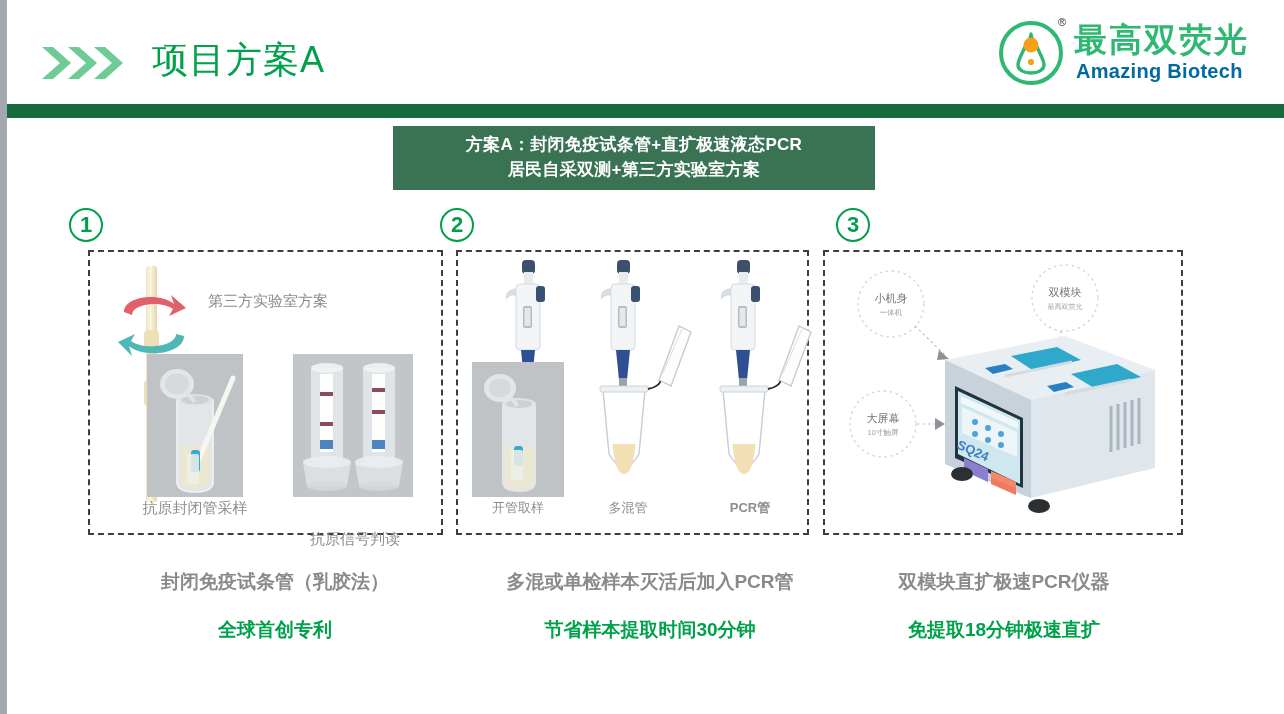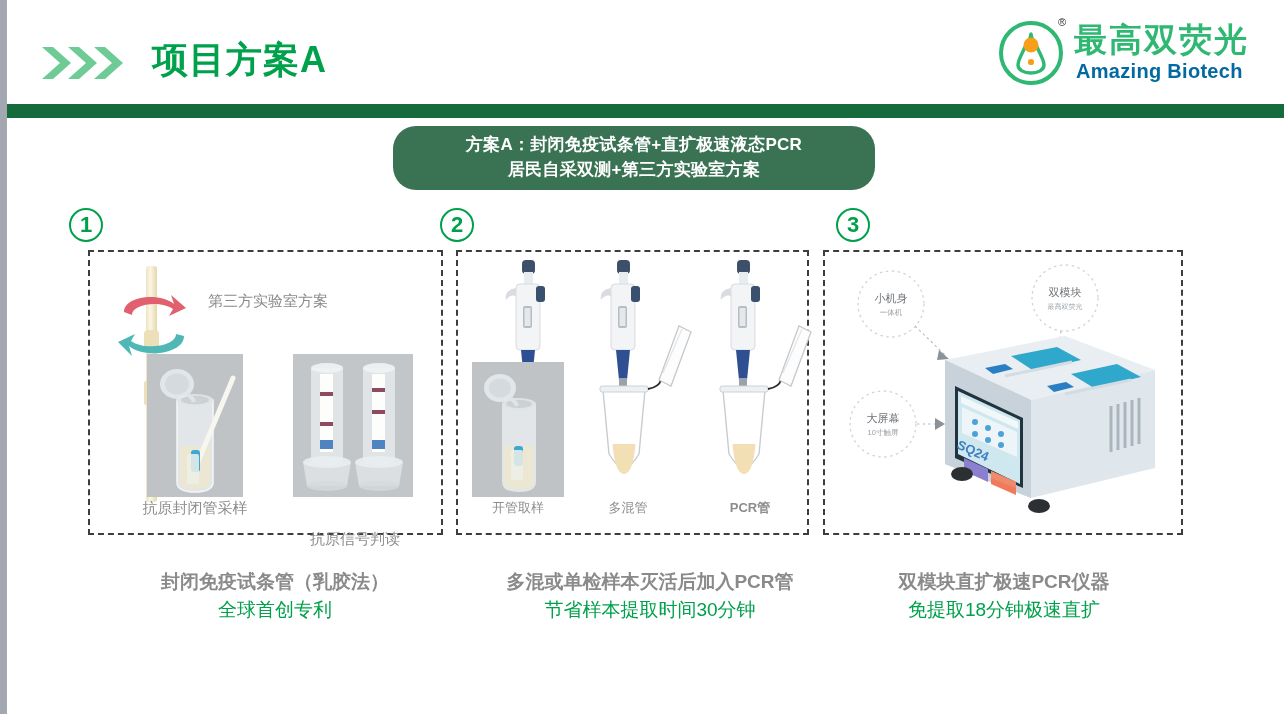--- a/index.html
+++ b/index.html
@@ -25,21 +25,21 @@
     position: absolute; left: 7px; top: 0;
     width: 1277px; height: 104px;
     background: #ffffff;
   }
   .chevrons {
     position: absolute; left: 33px; top: 44px;
     width: 86px; height: 38px;
   }
   .page-title {
     position: absolute; left: 145px; top: 36px;
-    font-size: 36px; font-weight: bold;
+    font-size: 36px; font-weight: normal;
     color: #00a14b;
     letter-spacing: 1px;
     white-space: nowrap;
   }
   .header-rule {
     position: absolute; left: 7px; top: 104px;
     width: 1277px; height: 14px;
     background: #166b3c;
   }
   
@@ -72,21 +72,20 @@
     position: absolute; left: 393px; top: 126px;
     width: 482px; height: 64px;
     background: #3a7354;
     display: flex; flex-direction: column;
     align-items: center; justify-content: center;
     color: #ffffff;
     font-size: 17px; font-weight: bold;
     line-height: 1.45;
     text-align: center;
     letter-spacing: 0.3px;
-    border-radius: 23px;
   }
   
   .panel {
     position: absolute; top: 250px;
     height: 285px;
     border: 2px dashed #3d3d3d;
     background: #ffffff;
   }
   #panel-1 { left: 88px;  width: 355px; }
   #panel-2 { left: 456px; width: 353px; }
@@ -152,22 +151,22 @@
     text-align: center;
   }
   #cap-block-1 { left: 85px;  width: 380px; }
   #cap-block-2 { left: 450px; width: 400px; }
   #cap-block-3 { left: 820px; width: 368px; }
   .cap-line1 {
     font-size: 19px; font-weight: bold; color: #8a8a8a;
     line-height: 1.45; white-space: nowrap;
   }
   .cap-line2 {
-    font-size: 19px; font-weight: normal; color: #00a14b;
-    line-height: 1.45; white-space: nowrap;
+    font-size: 19px; font-weight: bold; color: #00a14b;
+    line-height: 1.45; white-space: nowrap; margin-top: 20px;
   }
   .callout-text { font-family: "Liberation Sans", sans-serif; }
 </style>
 </head>
 <body>
 
 <div id="slide">
 
   <div class="left-strip"></div>
 

